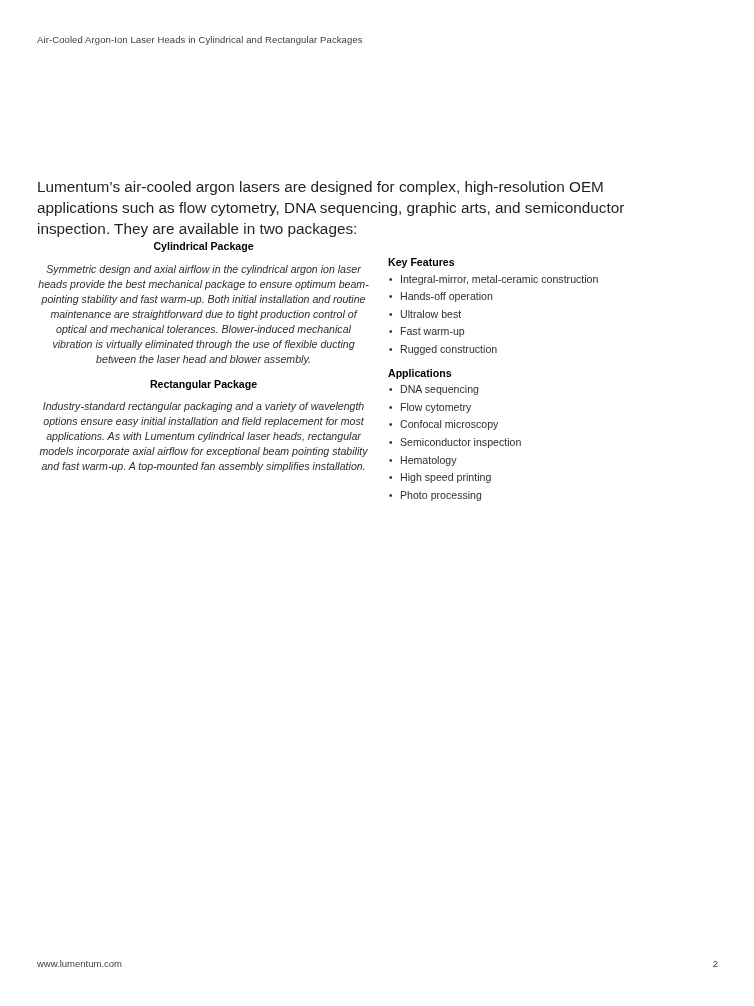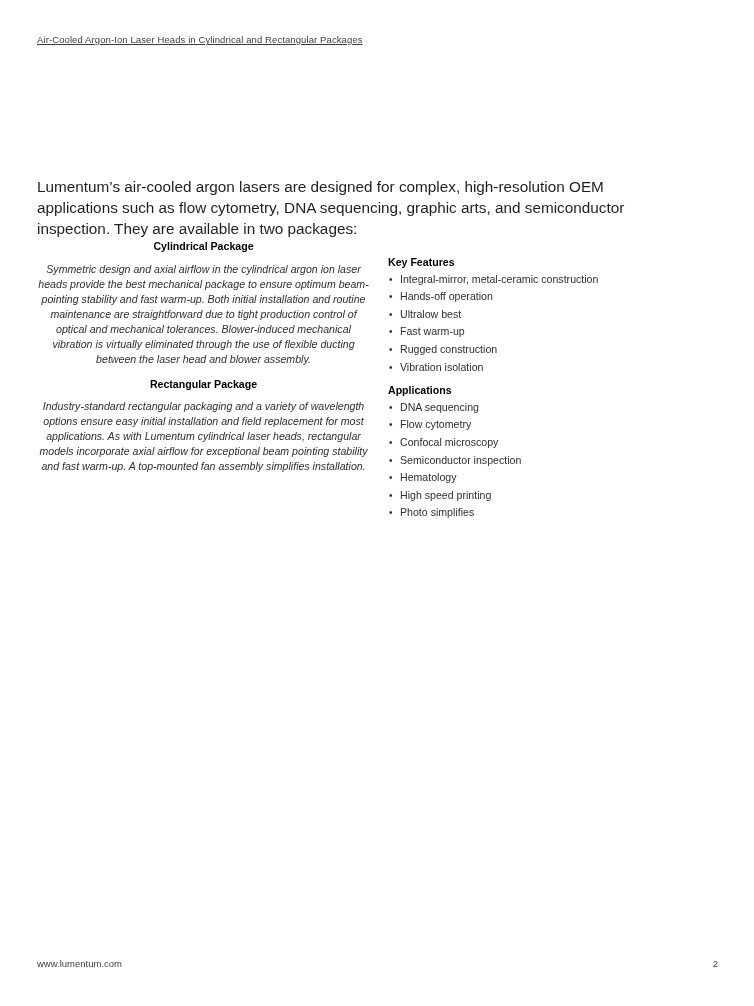--- a/index.html
+++ b/index.html
@@ -13,21 +13,20 @@
     overflow: hidden;
   }
   .running-header {
     position: absolute;
     top: 34px;
     left: 37px;
     right: 37px;
     font-size: 9.5px;
     letter-spacing: 0.1px;
     color: #3c3c3c;
-    text-decoration: underline;
   }
   .intro {
     position: absolute;
     top: 176px;
     left: 37px;
     width: 648px;
     margin: 0;
     font-size: 15.3px;
     line-height: 21px;
     color: #1f1f1f;
@@ -108,32 +107,31 @@
     </div>
 
     <div class="col-right">
       <h3 class="section-title">Key Features</h3>
       <ul class="bullet-list">
           <li>Integral-mirror, metal-ceramic construction</li>
           <li>Hands-off operation</li>
           <li>Ultralow best</li>
           <li>Fast warm-up</li>
           <li>Rugged construction</li>
-          <li>Vibration isolation</li>
         </ul>
 
       <h3 class="section-title">Applications</h3>
       <ul class="bullet-list">
           <li>DNA sequencing</li>
           <li>Flow cytometry</li>
           <li>Confocal microscopy</li>
           <li>Semiconductor inspection</li>
           <li>Hematology</li>
           <li>High speed printing</li>
-          <li>Photo simplifies</li>
+          <li>Photo processing</li>
         </ul>
     </div>
 
   </div>
 
   <div class="page-footer">
     <span>www.lumentum.com</span>
     <span>2</span>
   </div>
 

